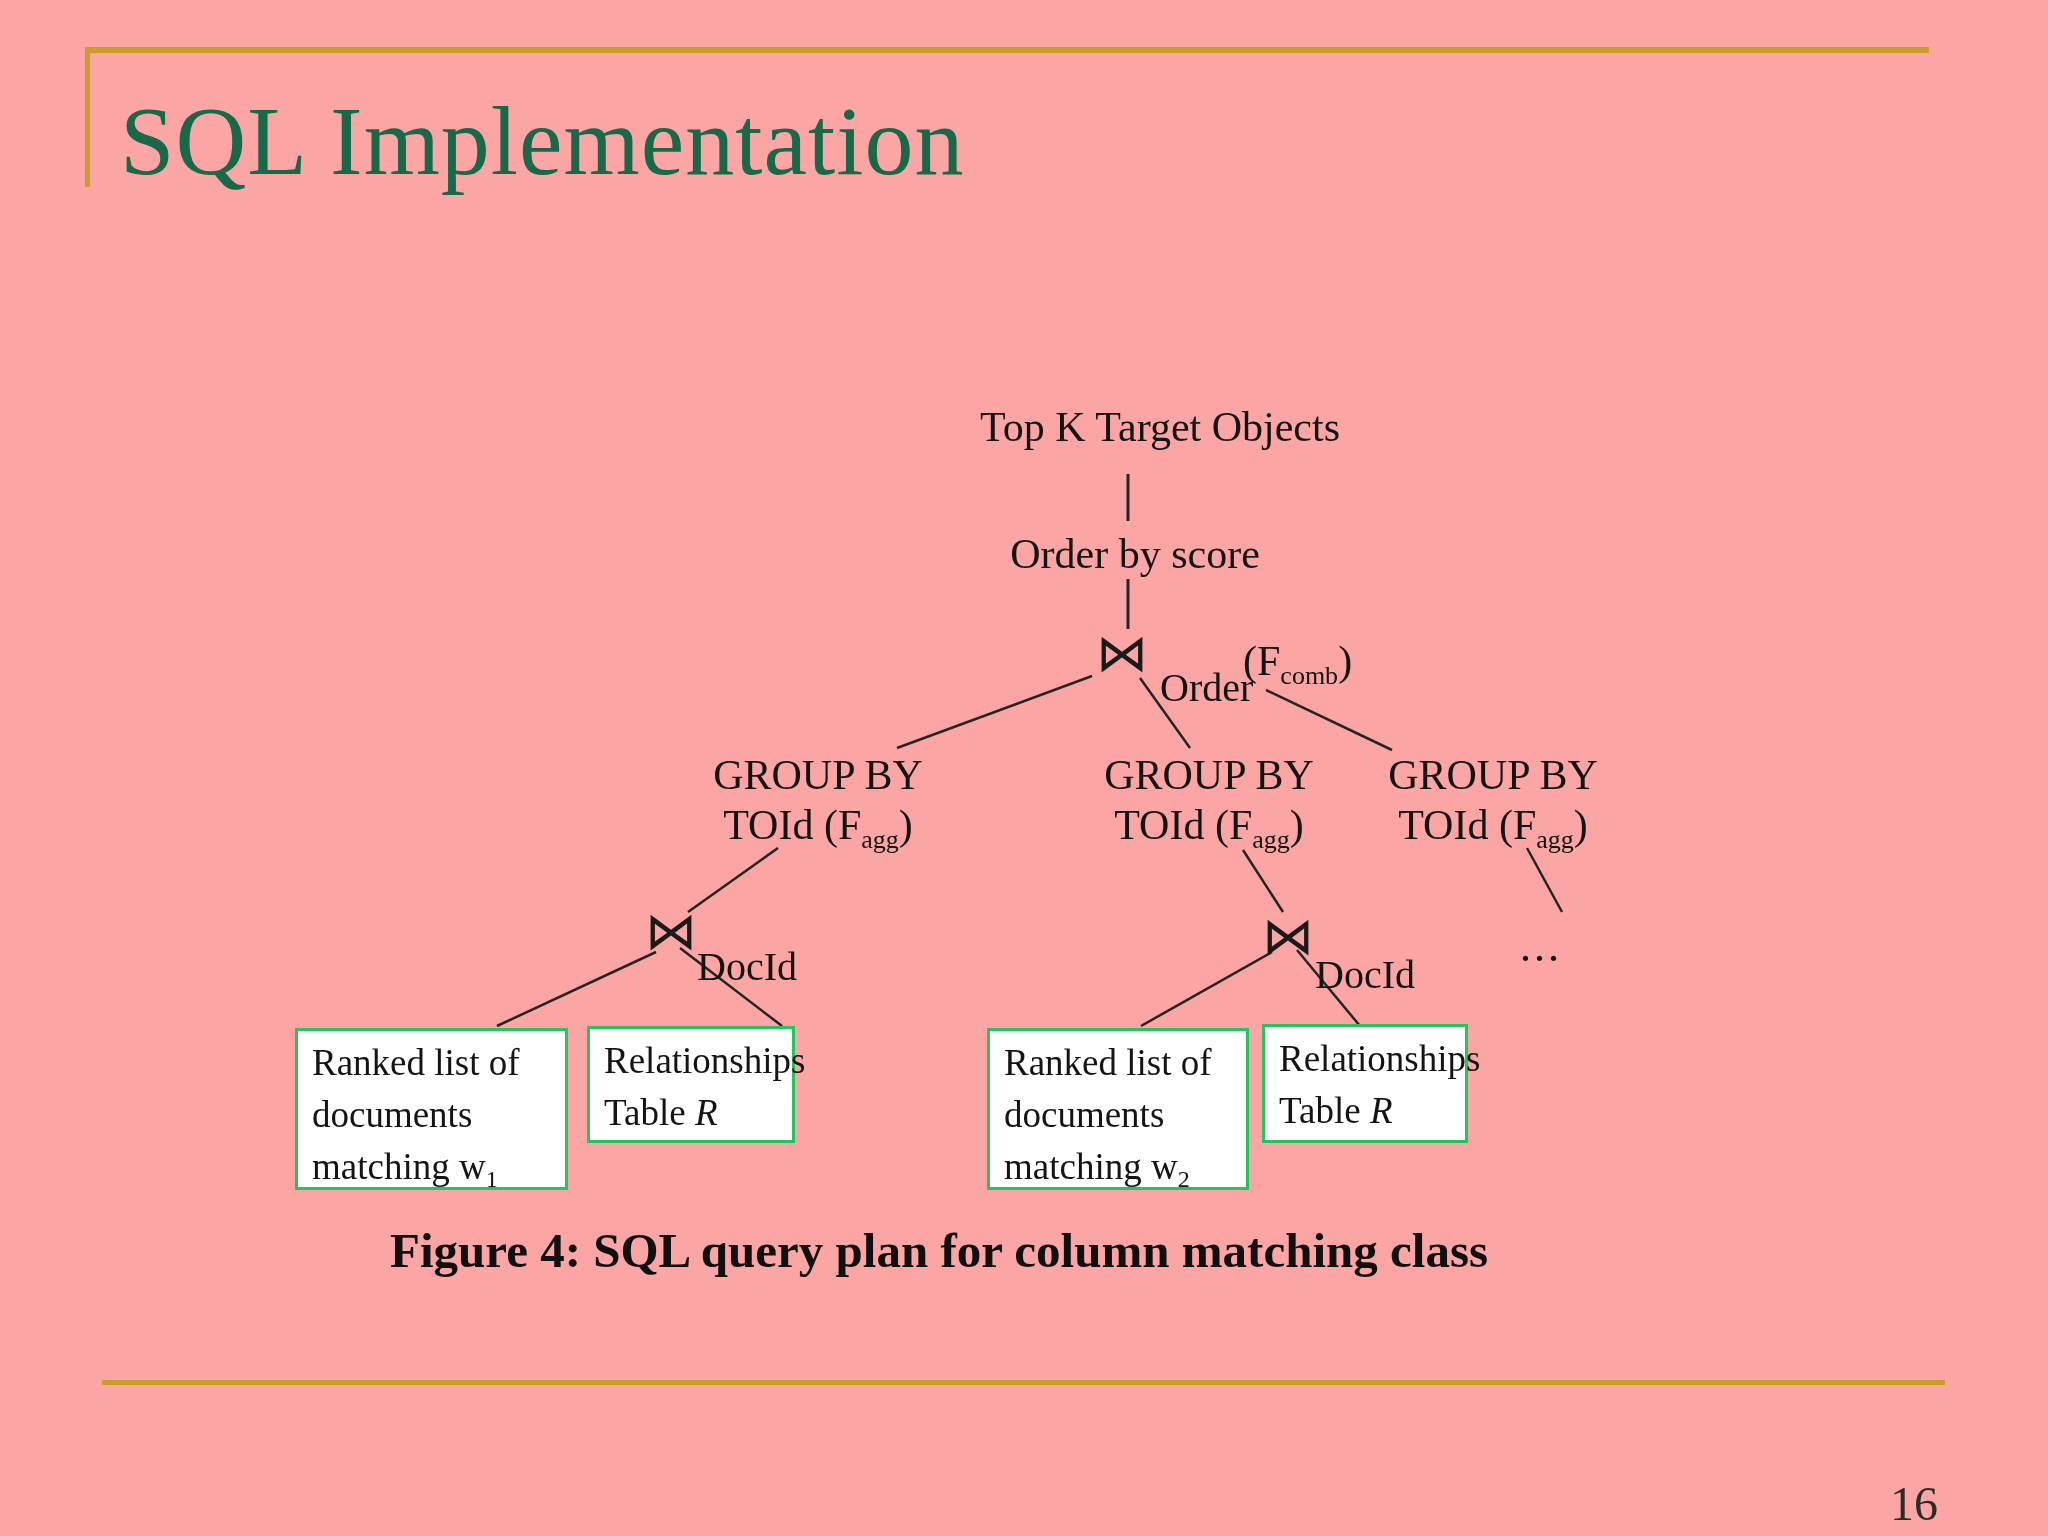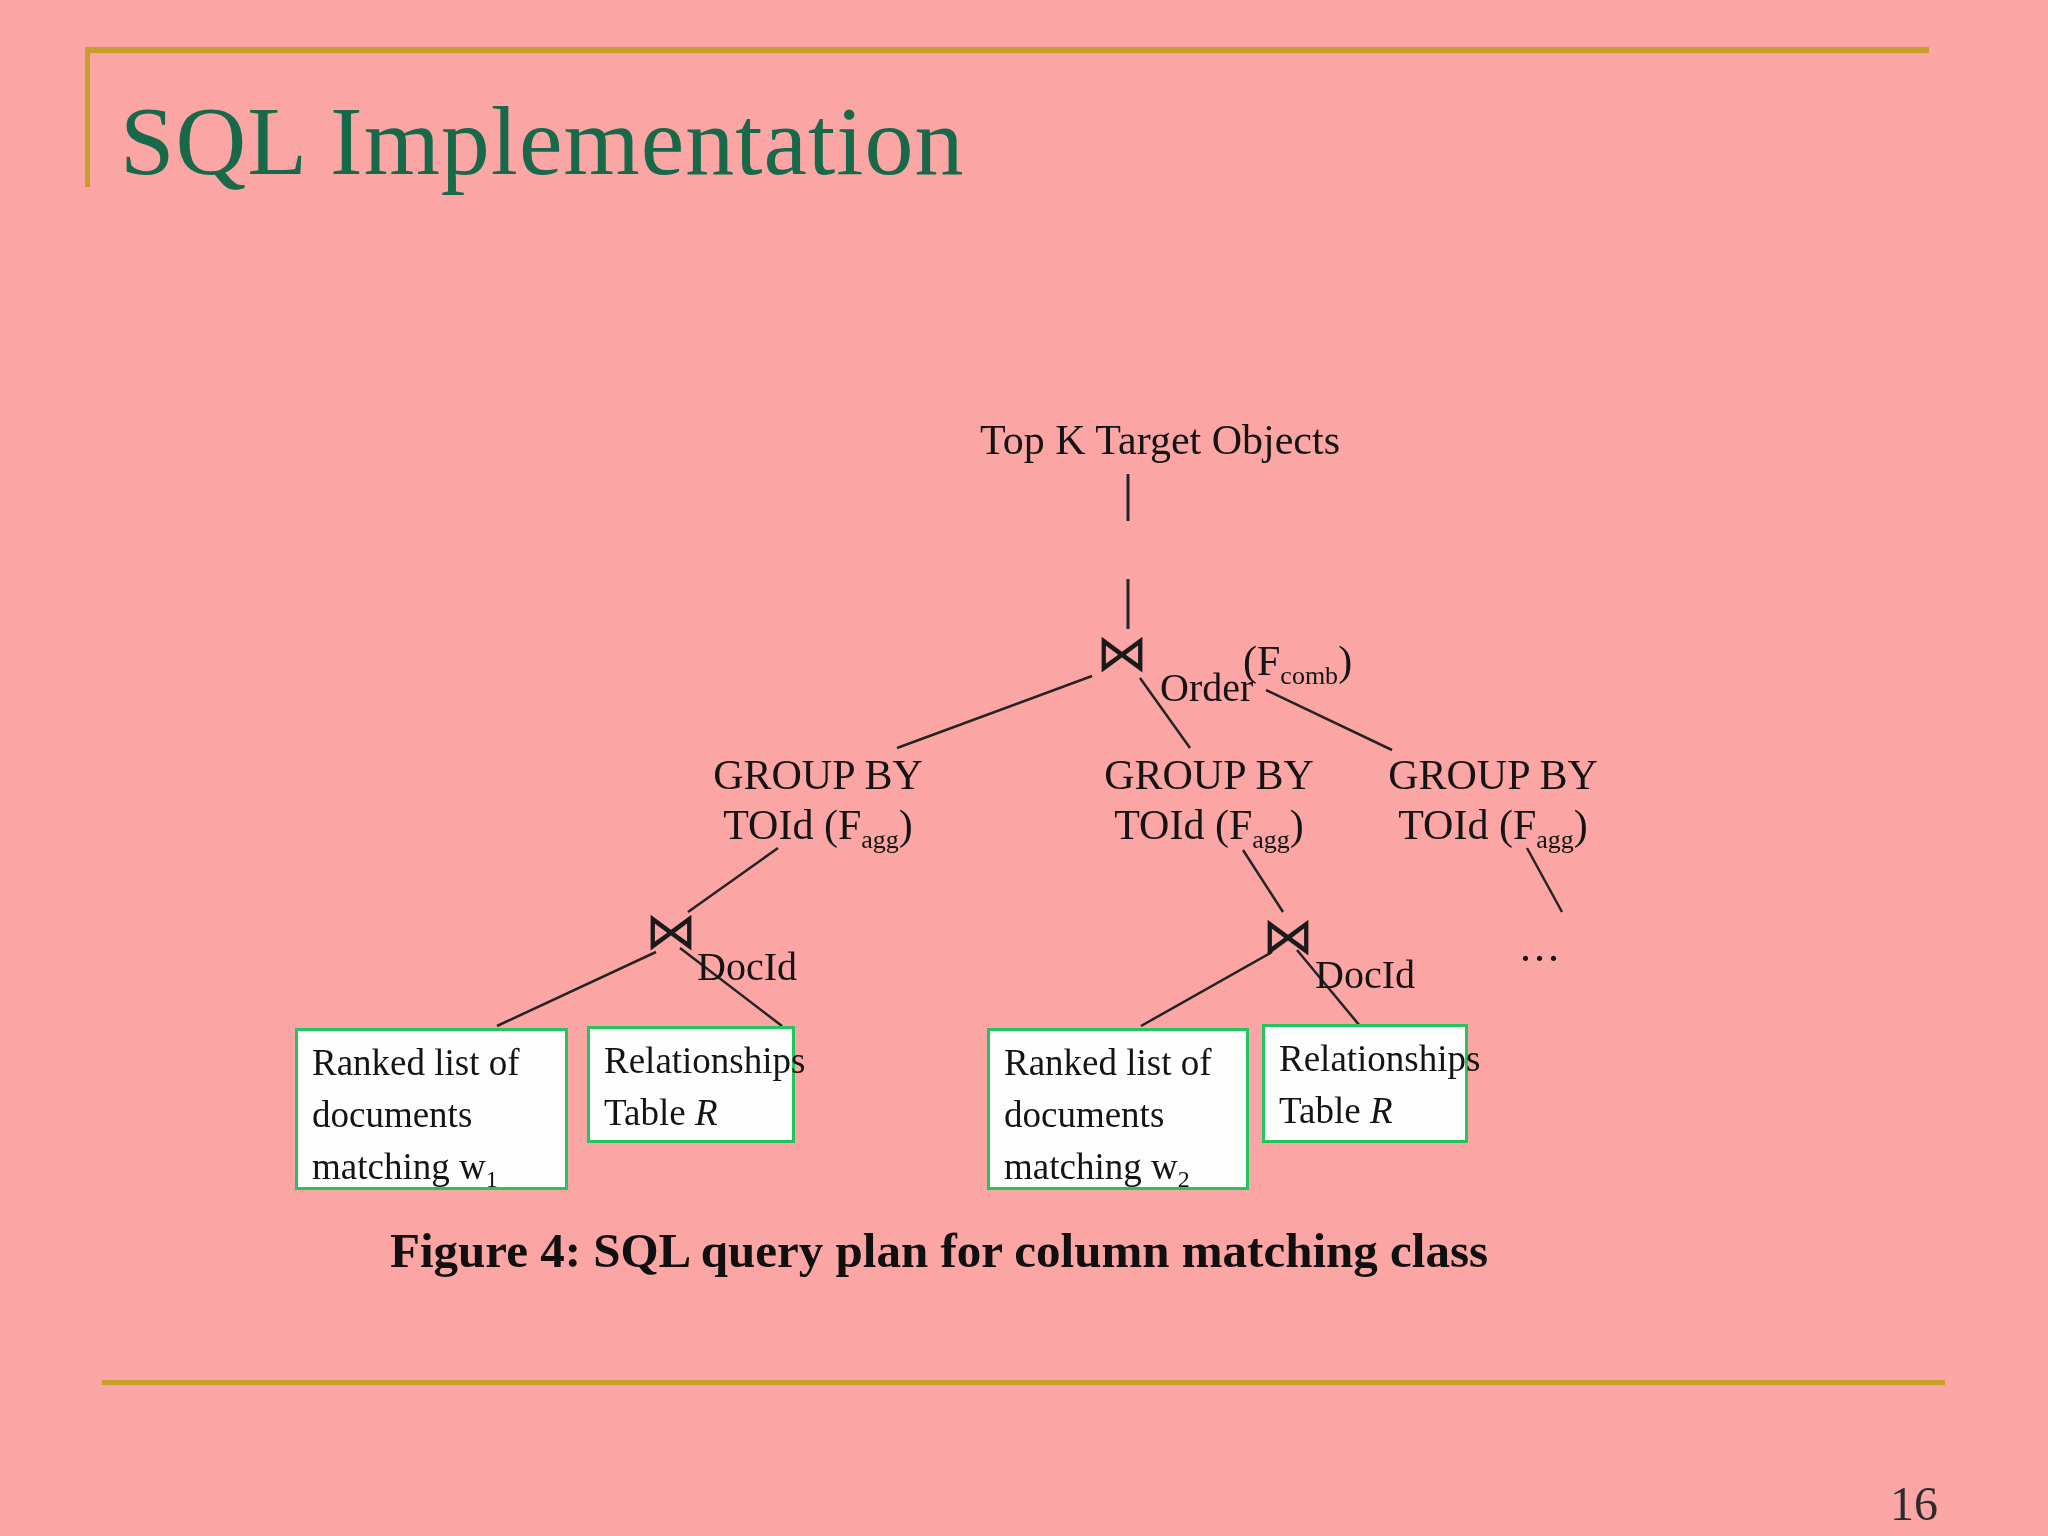--- a/index.html
+++ b/index.html
@@ -51,22 +51,23 @@
     <line x1="1266" y1="690" x2="1392" y2="750" stroke-width="2.5"></line>
     <line x1="778" y1="848" x2="688" y2="912" stroke-width="2.5"></line>
     <line x1="656" y1="952" x2="497" y2="1026" stroke-width="2.5"></line>
     <line x1="680" y1="948" x2="782" y2="1026" stroke-width="2.5"></line>
     <line x1="1243" y1="850" x2="1283" y2="912" stroke-width="2.5"></line>
     <line x1="1272" y1="952" x2="1141" y2="1026" stroke-width="2.5"></line>
     <line x1="1297" y1="950" x2="1360" y2="1026" stroke-width="2.5"></line>
     <line x1="1527" y1="848" x2="1562" y2="912" stroke-width="2.5"></line>
   </svg>
 
-  <div class="fig-label centered" style="left:960px;top:416px;width:400px;font-family:Liberation Serif, serif;">Top K Target Objects</div>
+  <div class="fig-label centered" style="left:960px;top:403px;width:400px;font-family:Liberation Serif, serif;">Top K Target Objects</div>
 
+  <div class="fig-label centered" style="left:935px;top:530px;width:400px;">Order by score</div>
 
   <div class="join" style="left:1096px;top:627px;">⋈</div>
   <div class="keylabel" style="left:1160px;top:668px;">Order</div>
   <div class="keylabel" style="left:1243px;top:640px;font-size:42px;"><span>(F</span><sub class="fsub">comb</sub><span>)</span></div>
 
   <div class="gb" style="left:703px;top:750px;">
     <div>GROUP BY</div>
     <div><span>TOId (F</span><sub class="fsub">agg</sub><span>)</span></div>
   </div>
   <div class="gb" style="left:1094px;top:750px;">

